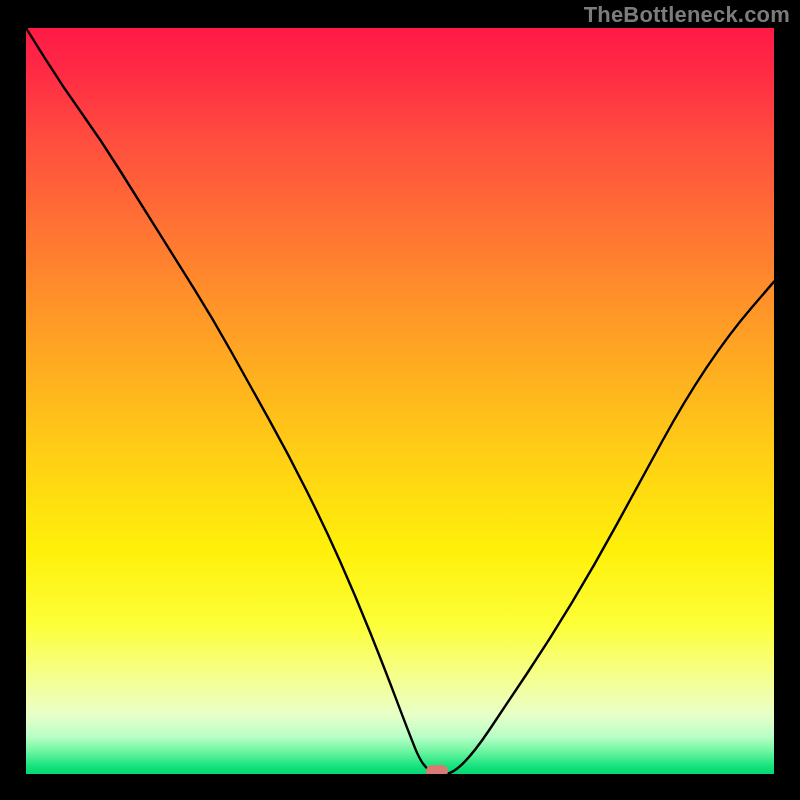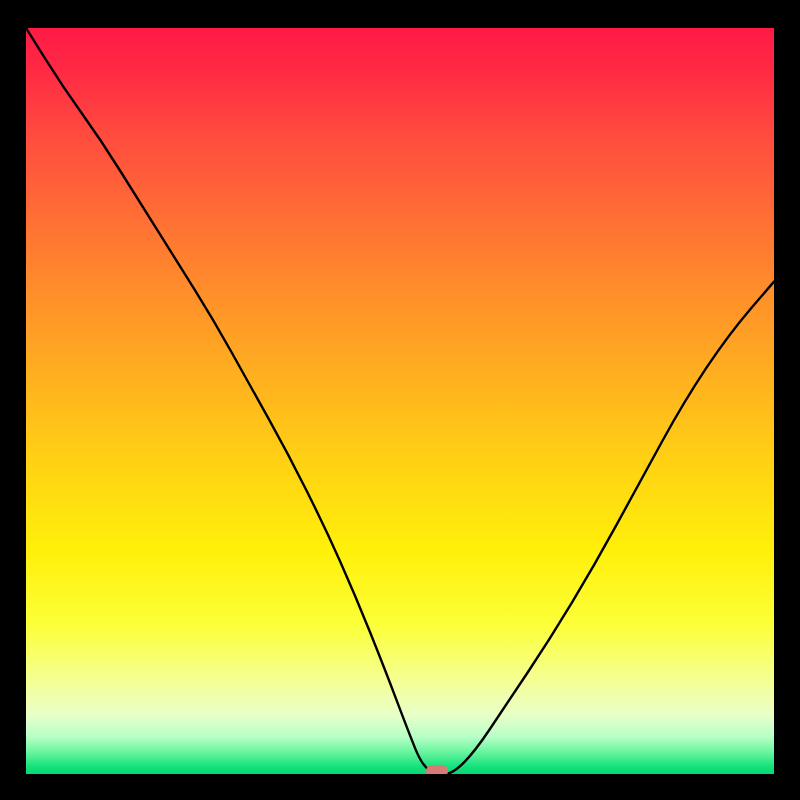--- a/index.html
+++ b/index.html
@@ -70,20 +70,21 @@
     border-radius: 6px;
     background: #d87b74;
     z-index: 3;
   }
 </style>
 </head>
 <body>
 
 <div class="frame">
 
+  <div class="watermark">TheBottleneck.com</div>
 
   <div class="plot">
     <div class="gradient"></div>
 
     <svg class="curve" viewBox="0 0 748 746" preserveAspectRatio="none">
       <path id="curvePath" d="M 0 0 Q 0 0 18.7 29.839999999999975 Q 37.4 59.67999999999995 56.099999999999994 85.78999999999996 Q 74.8 111.89999999999998 93.5 141.74 Q 112.2 171.58000000000004 130.9 201.42000000000002 Q 149.6 231.26 168.3 261.1 Q 187 290.94 205.7 324.51 Q 224.4 358.08 243.10000000000002 391.65 Q 261.8 425.22 280.5 462.52 Q 299.2 499.82 314.15999999999997 533.39 Q 329.12 566.96 344.08 604.26 Q 359.03999999999996 641.56 370.26 671.4 Q 381.48 701.24 388.96000000000004 719.89 Q 396.44 738.54 403.92 742.27 Q 411.40000000000003 746 418.88 746 Q 426.35999999999996 746 437.58 734.81 Q 448.8 723.62 463.76 701.24 Q 478.72 678.86 501.16 645.29 Q 523.6 611.72 546.04 574.4200000000001 Q 568.48 537.12 590.9200000000001 496.09000000000003 Q 613.36 455.06 635.8 414.03 Q 658.24 373 680.6800000000001 339.43 Q 703.12 305.86 725.56 279.75 T 748 253.64" fill="none" stroke-width="2.4" stroke-linecap="round" stroke-linejoin="round" stroke="#000000"></path>
     </svg>
 
     <div class="marker" id="marker" style="left: 400.4px; top: 737px;"></div>
   </div>

